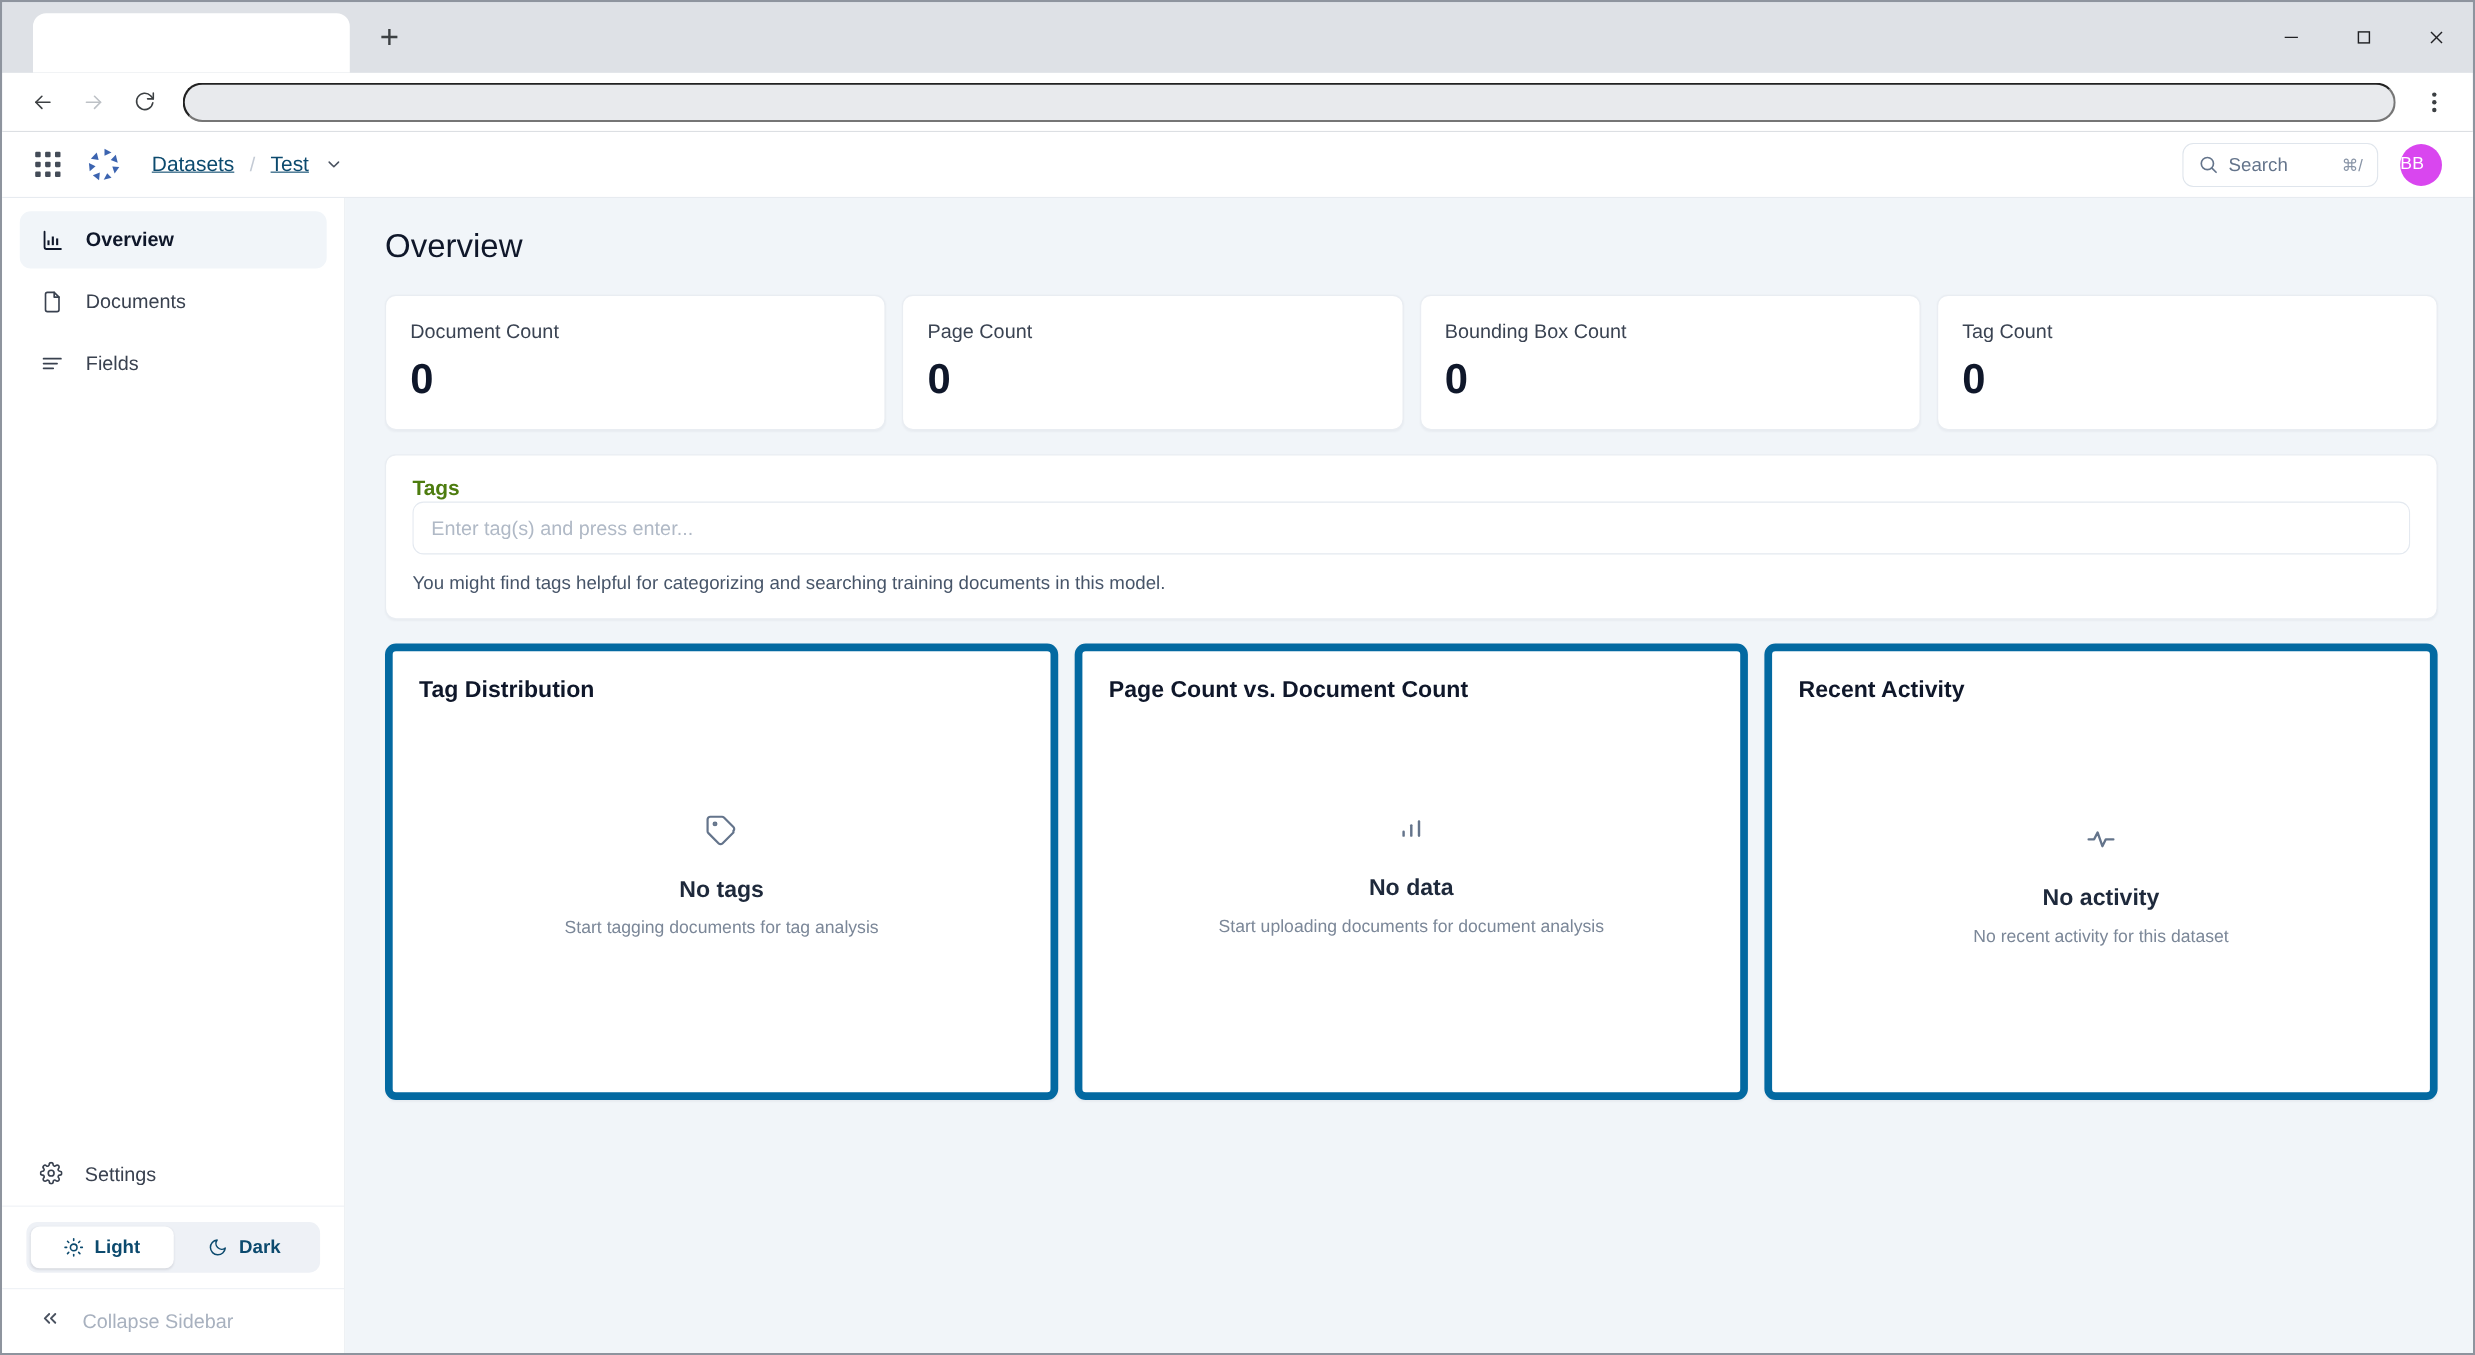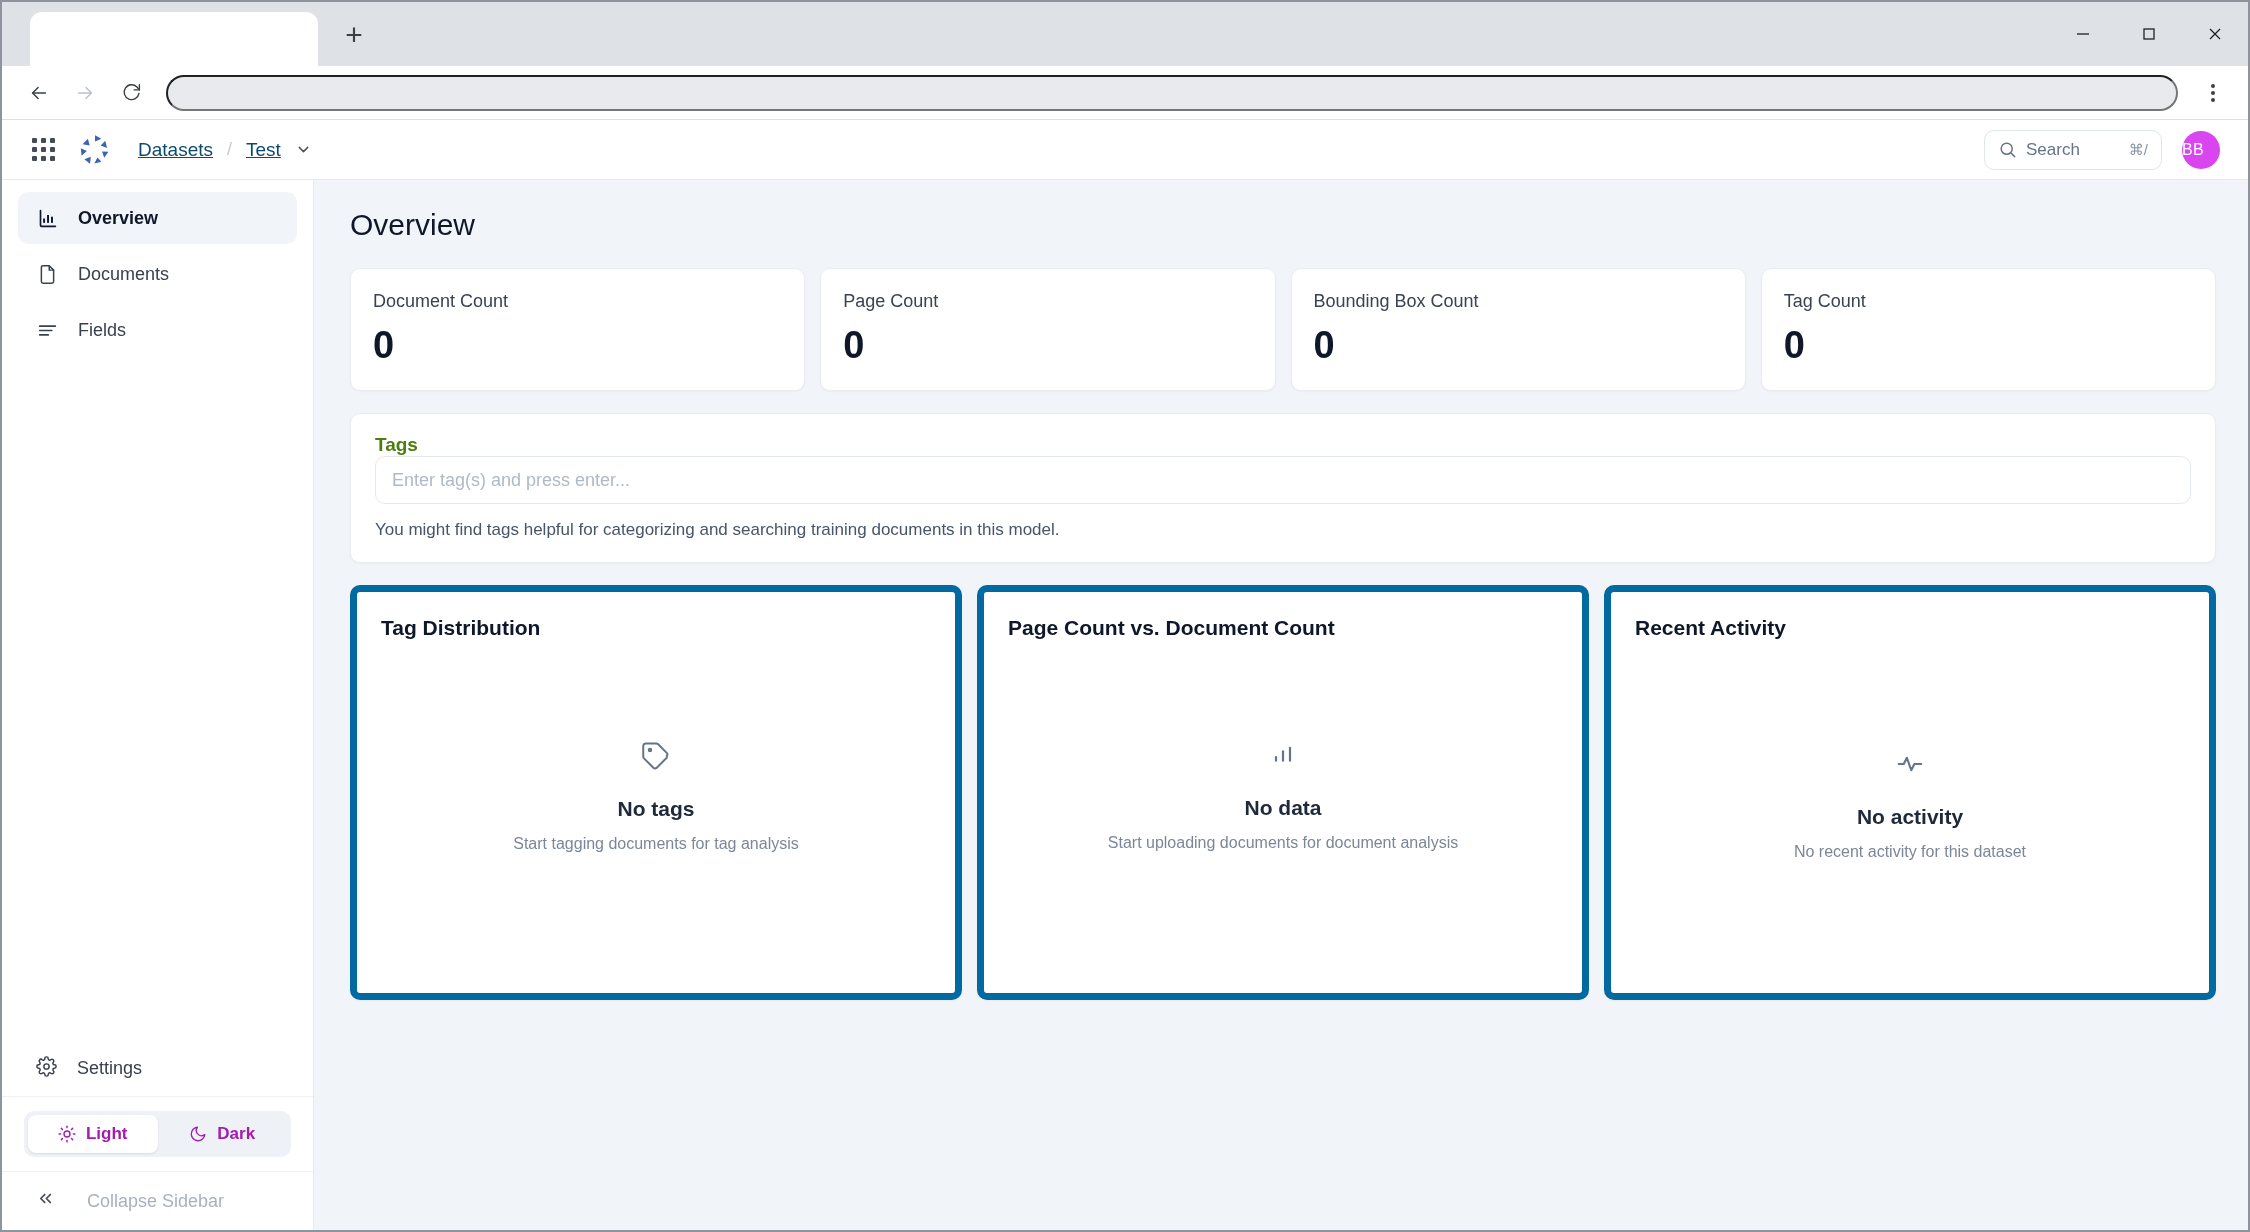--- a/index.html
+++ b/index.html
@@ -146,26 +146,26 @@
     padding: 0 34px; color: #39414f; font-size: 18px;
     border-bottom: 1px solid #eef1f5;
   }
   .theme-wrap { padding: 14px 22px; border-bottom: 1px solid #eef1f5; }
   .seg {
     background: #eef1f6; border-radius: 10px;
     display: flex; padding: 4px; height: 46px;
   }
   .segbtn {
     flex: 1; display: flex; align-items: center; justify-content: center;
-    gap: 10px; font-size: 17px; color: #a21caf; font-weight: 700;
+    gap: 10px; font-size: 17px; color: #0c4a6e; font-weight: 700;
     border-radius: 8px;
   }
   .segbtn.sel { background: #ffffff; box-shadow: 0 1px 2px rgba(15,23,42,.10); }
   .collapse-row {
-    height: 58px; display: flex; align-items: center; gap: 32px;
+    height: 58px; display: flex; align-items: center; gap: 20px;
     padding: 0 34px; color: #a8b1bf; font-size: 18px;
   }
 
   
   .main {
     flex: 1; background: #f1f5f9;
     padding: 28px 32px 0 36px;
     overflow: hidden;
     min-width: 0;
   }

